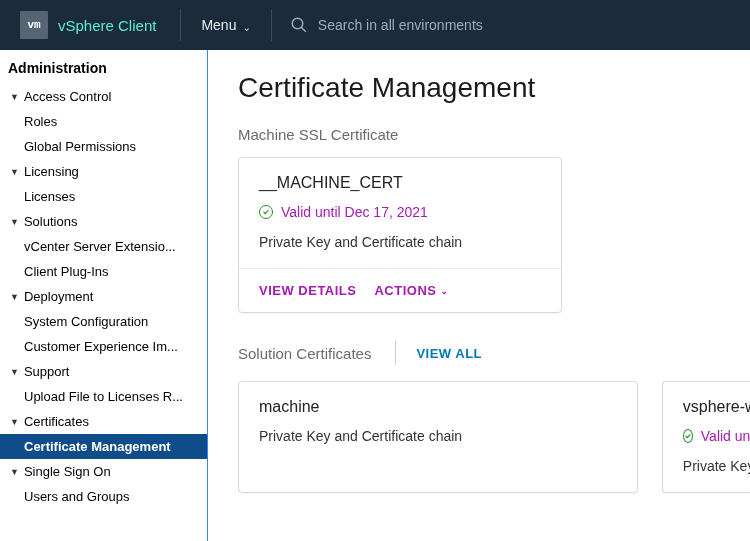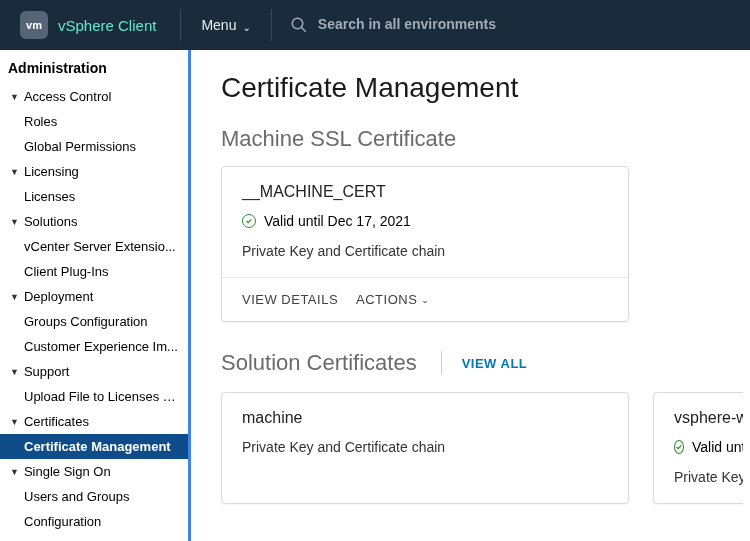--- a/index.html
+++ b/index.html
@@ -1,48 +1,48 @@
 <!DOCTYPE html>
 <html><head>
 <meta charset="utf-8">
 <style>
 * { margin: 0; padding: 0; box-sizing: border-box; font-family: -apple-system, BlinkMacSystemFont, "Segoe UI", Arial, sans-serif; }
 body { width: 750px; height: 541px; overflow: hidden; background: #fff; }
 
 .topbar { height: 50px; background: #1a2b3c; display: flex; align-items: center; color: #e8ebed; }
-.topbar-logo { width: 28px; height: 28px; background: #556575; color: #fff; display: flex; align-items: center; justify-content: center; font-size: 11px; font-weight: 600; margin-left: 20px; margin-right: 10px; border-radius: 6px; }
+.topbar-logo { width: 28px; height: 28px; background: #556575; color: #fff; display: flex; align-items: center; justify-content: center; font-size: 11px; font-weight: 600; margin-left: 20px; margin-right: 10px; border-radius: 1px; font-family: Liberation Mono, monospace; }
 .topbar-title { font-size: 15px; color: #5eead4; margin-right: 24px; }
 .topbar-sep { width: 1px; height: 32px; background: #3b4a5a; }
 .topbar-menu { display: flex; align-items: flex-end; padding: 0 20px; color: #e8ebed; font-size: 14px; cursor: pointer; }
 .topbar-menu .chev { margin-left: 6px; font-size: 10px; }
-.topbar-search { display: flex; align-items: flex-start; padding: 0 18px; flex: 1; font-weight: bold; }
+.topbar-search { display: flex; align-items: center; padding: 0 18px; flex: 1; }
 .search-icn { width: 18px; height: 18px; margin-right: 10px; }
 .search-text { color: #a0acb8; font-size: 14px; }
 
 .layout { display: flex; height: calc(541px - 50px); }
-.sidebar { width: 191px; border-right: 3px solid #3b82f6; background: #fff; overflow: hidden; }
+.sidebar { width: 208px; border-right: 1px solid #3b82f6; background: #fff; overflow: hidden; }
 .sidebar-header { font-size: 14px; font-weight: 700; padding: 10px 8px 8px; }
 .nav-parent { font-size: 13px; padding: 5px 8px 5px 10px; display: flex; align-items: center; cursor: pointer; }
 .nav-parent .caret { font-size: 9px; margin-right: 5px; color: #333; }
 .nav-item { font-size: 13px; padding: 5px 8px 5px 24px; cursor: pointer; white-space: nowrap; overflow: hidden; text-overflow: ellipsis; }
 .nav-item.active { background: #0f4d8a; color: #fff; font-weight: 600; }
 
 .main { flex: 1; padding: 22px 0 0 30px; overflow: hidden; }
 .page-title { font-size: 28px; font-weight: 400; color: #1a1a1a; margin-bottom: 22px; }
-.section-label { font-size: 22px; color: #6b6b6b; margin-bottom: 14px; }
+.section-label { font-size: 15px; color: #6b6b6b; margin-bottom: 14px; }
 
-.card { width: 408px; border: 1px solid #d9d9d9; border-radius: 4px; background: #fff; box-shadow: 0 1px 2px rgba(0,0,0,.05); margin-bottom: 28px; }
+.card { width: 324px; border: 1px solid #d9d9d9; border-radius: 4px; background: #fff; box-shadow: 0 1px 2px rgba(0,0,0,.05); margin-bottom: 28px; }
 .card-body { padding: 16px 20px 18px; }
 .card-title { font-size: 16px; color: #222; margin-bottom: 12px; }
-.card-valid { font-size: 14px; color: #000000; display: flex; align-items: center; margin-bottom: 14px; }
+.card-valid { font-size: 14px; color: #a21caf; display: flex; align-items: center; margin-bottom: 14px; }
 .valid-icn { width: 14px; height: 14px; border: 1.5px solid #2e8b2e; border-radius: 50%; display: inline-flex; align-items: center; justify-content: center; margin-right: 8px; }
 .valid-icn svg { width: 8px; height: 8px; }
 .card-desc { font-size: 14px; color: #333; }
 .card-footer { border-top: 1px solid #e8e8e8; padding: 14px 20px; display: flex; gap: 18px; }
-.card-action { color: #404040; font-size: 13px; font-weight: 400; letter-spacing: .5px; cursor: pointer; display: flex; align-items: center; }
+.card-action { color: #a21caf; font-size: 13px; font-weight: 700; letter-spacing: .5px; cursor: pointer; display: flex; align-items: center; }
 .card-action .chev { font-size: 9px; margin-left: 4px; }
 
 .section-row { display: flex; align-items: center; margin-bottom: 16px; }
 .section-row .section-label { margin-bottom: 0; margin-right: 24px; }
 .vsep { width: 1px; height: 24px; background: #cfcfcf; margin-right: 20px; }
 .renew { color: #0079b8; font-size: 13px; font-weight: 600; letter-spacing: .5px; cursor: pointer; }
 
 .cards-row { display: flex; gap: 24px; }
 .cards-row .card { width: 408px; margin-bottom: 0; }
 .cards-row .card.partial { width: 90px; overflow: hidden; white-space: nowrap; border-right: none; border-radius: 4px 0 0 4px; }
@@ -86,38 +86,37 @@
         <div class="nav-parent">
           <span class="caret">▼</span>
           <span>Solutions</span>
         </div>
         <div class="nav-item">vCenter Server Extensio...</div>
         <div class="nav-item">Client Plug-Ins</div>
         <div class="nav-parent">
           <span class="caret">▼</span>
           <span>Deployment</span>
         </div>
-        <div class="nav-item">Groups Configuration</div>
+        <div class="nav-item">System Configuration</div>
         <div class="nav-item">Customer Experience Im...</div>
         <div class="nav-parent">
           <span class="caret">▼</span>
           <span>Support</span>
         </div>
         <div class="nav-item">Upload File to Licenses R...</div>
         <div class="nav-parent">
           <span class="caret">▼</span>
           <span>Certificates</span>
         </div>
         <div class="nav-item active">Certificate Management</div>
         <div class="nav-parent">
           <span class="caret">▼</span>
           <span>Single Sign On</span>
         </div>
         <div class="nav-item">Users and Groups</div>
-        <div class="nav-item">Configuration</div>
       </div>
   </div>
 
   <div class="main">
     <div class="page-title">Certificate Management</div>
     <div class="section-label">Machine SSL Certificate</div>
 
     <div class="card">
       <div class="card-body">
         <div class="card-title">__MACHINE_CERT</div>

